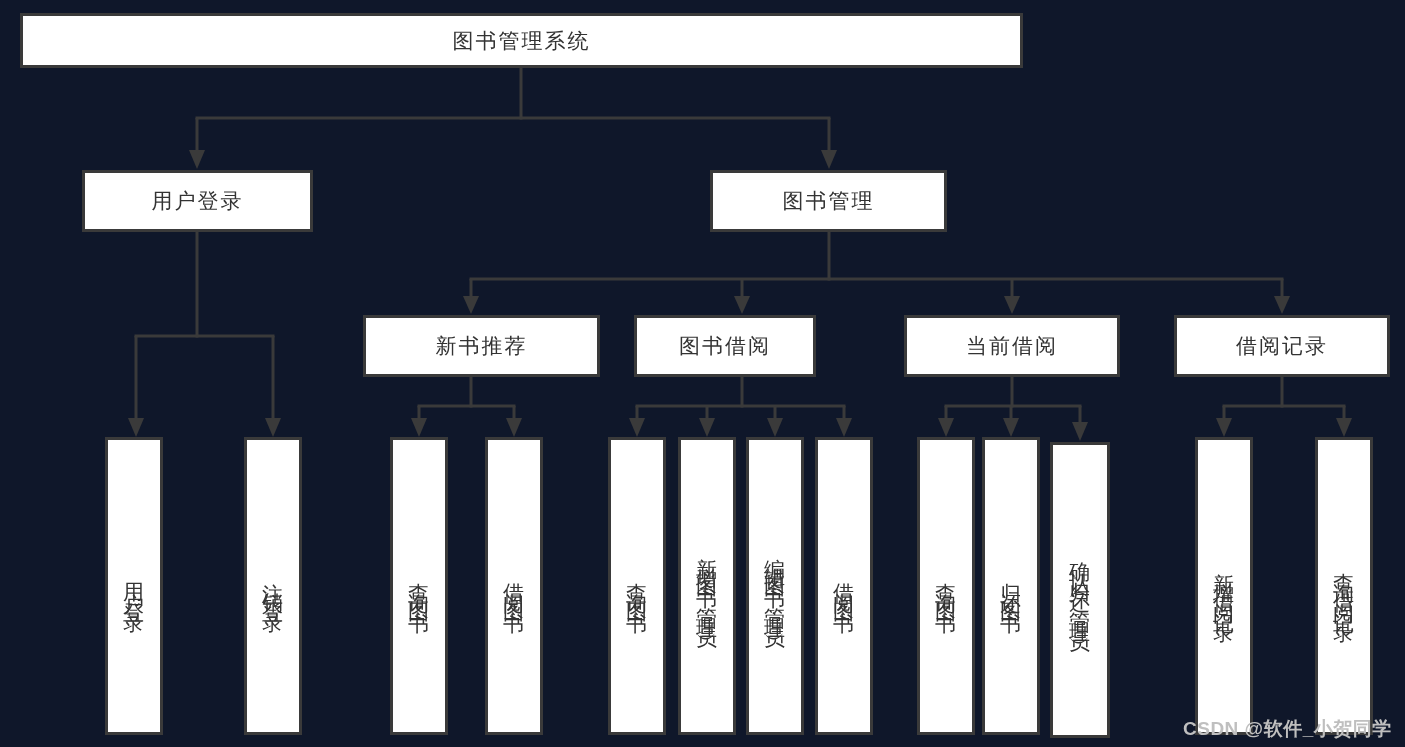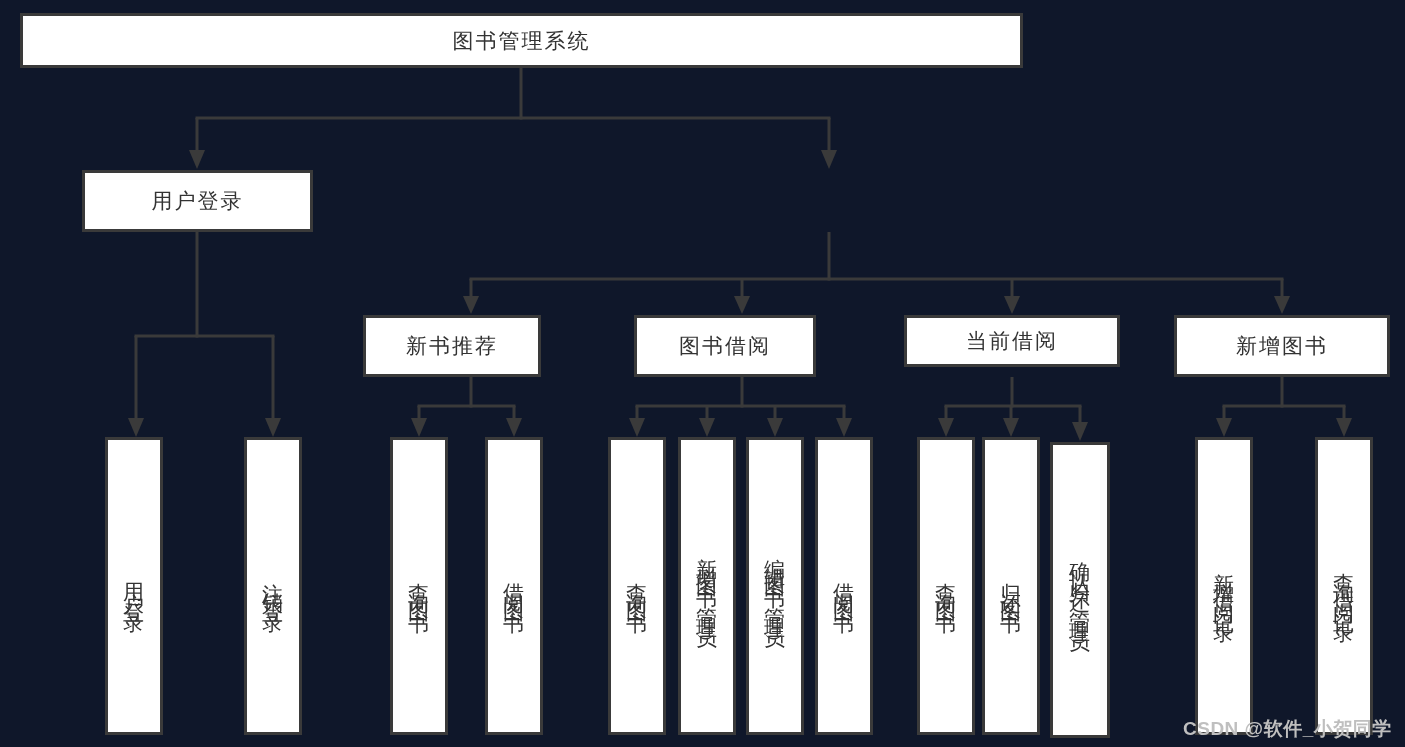--- a/index.html
+++ b/index.html
@@ -88,25 +88,26 @@
     <line x1="1222.5" y1="406" x2="1345.5" y2="406"></line>
     <line x1="1224" y1="406" x2="1224" y2="420"></line>
     <polygon points="1216,418 1232,418 1224,437"></polygon>
     <line x1="1344" y1="406" x2="1344" y2="420"></line>
     <polygon points="1336,418 1352,418 1344,437"></polygon>
   </svg>
 
   <div class="node h" style="left:20px;top:13px;width:1003px;height:55px">图书管理系统</div>
 
   <div class="node h" style="left:82px;top:170px;width:231px;height:62px">用户登录</div>
+  <div class="node h" style="left:710px;top:170px;width:237px;height:62px">图书管理</div>
 
-  <div class="node h" style="left:363px;top:315px;width:178px;height:62px">新书推荐</div>
+  <div class="node h" style="left:363px;top:315px;width:237px;height:62px">新书推荐</div>
   <div class="node h" style="left:634px;top:315px;width:182px;height:62px">图书借阅</div>
-  <div class="node h" style="left:904px;top:315px;width:216px;height:52px">当前借阅</div>
-  <div class="node h" style="left:1174px;top:315px;width:216px;height:62px">新增图书</div>
+  <div class="node h" style="left:904px;top:315px;width:216px;height:62px">当前借阅</div>
+  <div class="node h" style="left:1174px;top:315px;width:216px;height:62px">借阅记录</div>
 
   <div class="node v" style="left:105px;top:437px;width:58px;height:298px">用户登录</div>
   <div class="node v" style="left:244px;top:437px;width:58px;height:298px">注销登录</div>
 
   <div class="node v" style="left:390px;top:437px;width:58px;height:298px">查询图书</div>
   <div class="node v" style="left:485px;top:437px;width:58px;height:298px">借阅图书</div>
 
   <div class="node v" style="left:608px;top:437px;width:58px;height:298px">查询图书</div>
   <div class="node v" style="left:678px;top:437px;width:58px;height:298px">新增图书（管理员）</div>
   <div class="node v" style="left:746px;top:437px;width:58px;height:298px">编辑图书（管理员）</div>

